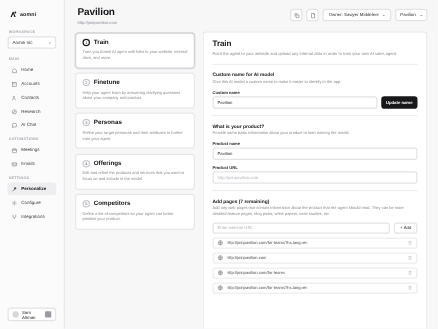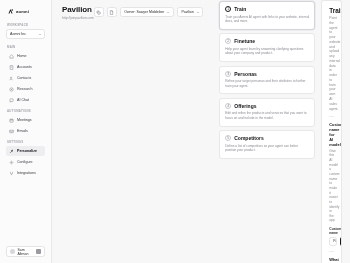--- a/index.html
+++ b/index.html
@@ -51,21 +51,21 @@
     display: flex; align-items: center; justify-content: space-between;
     height: 11px; margin: 0 2px 2px 2px; padding: 0 3px;
     border: 1px solid #e4e4e7; border-radius: 2.5px; background: #fff;
   }
   .sb-user .who { display: flex; align-items: center; gap: 2.5px; }
   .sb-user .av { width: 5px; height: 5px; border-radius: 50%; background: #d6d6dc; flex: 0 0 5px; }
   .sb-user .nm { font-size: 3.5px; color: #2b2b2f; }
   .sq { width: 5px; height: 5px; background: #9a9aa2; border-radius: 1px; }
 
   
-  .main { flex: 1 1 auto; display: flex; flex-direction: row; min-width: 0; background: #f7f7f8; }
+  .main { flex: 1 1 auto; display: flex; flex-direction: column; min-width: 0; background: #f7f7f8; }
 
   .topbar {
     display: flex; align-items: flex-start; justify-content: space-between;
     padding: 6px 8px 5px 10px; background: #f7f7f8;
   }
   .ttl-wrap { min-width: 0; }
   .page-title { font-size: 8px; font-weight: 700; color: #131316; line-height: 1.05; letter-spacing: -.1px; }
   .page-sub { font-size: 3.3px; color: #8e8e96; margin-top: 1.5px; }
 
   .tb-right { display: flex; align-items: center; gap: 3px; padding-top: 1px; }

